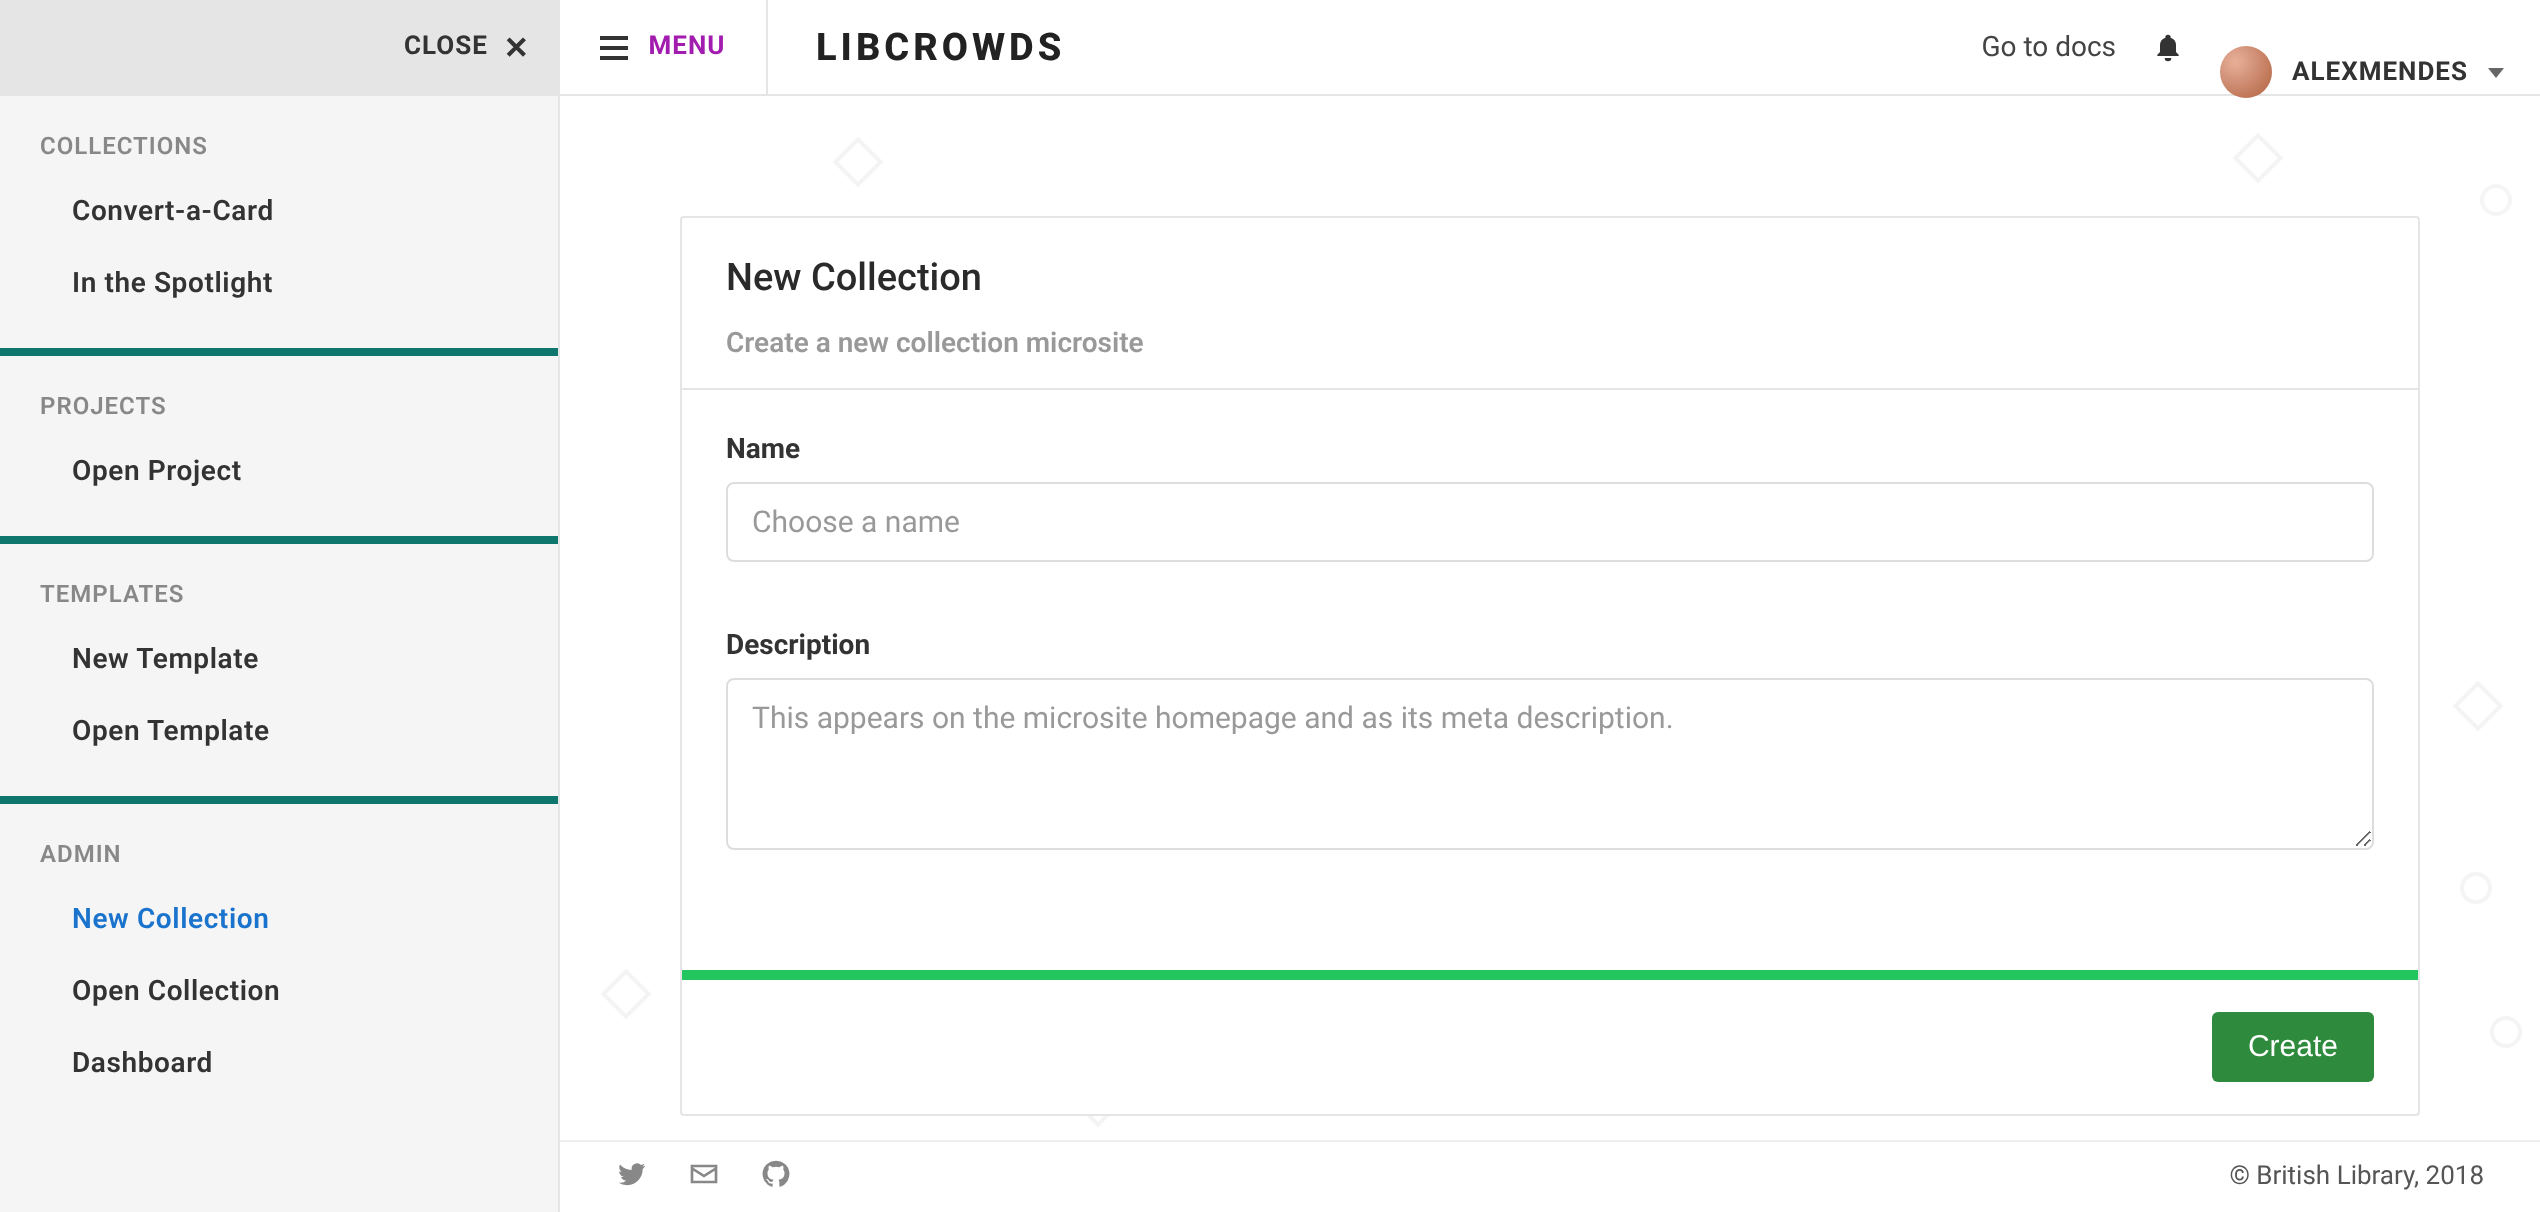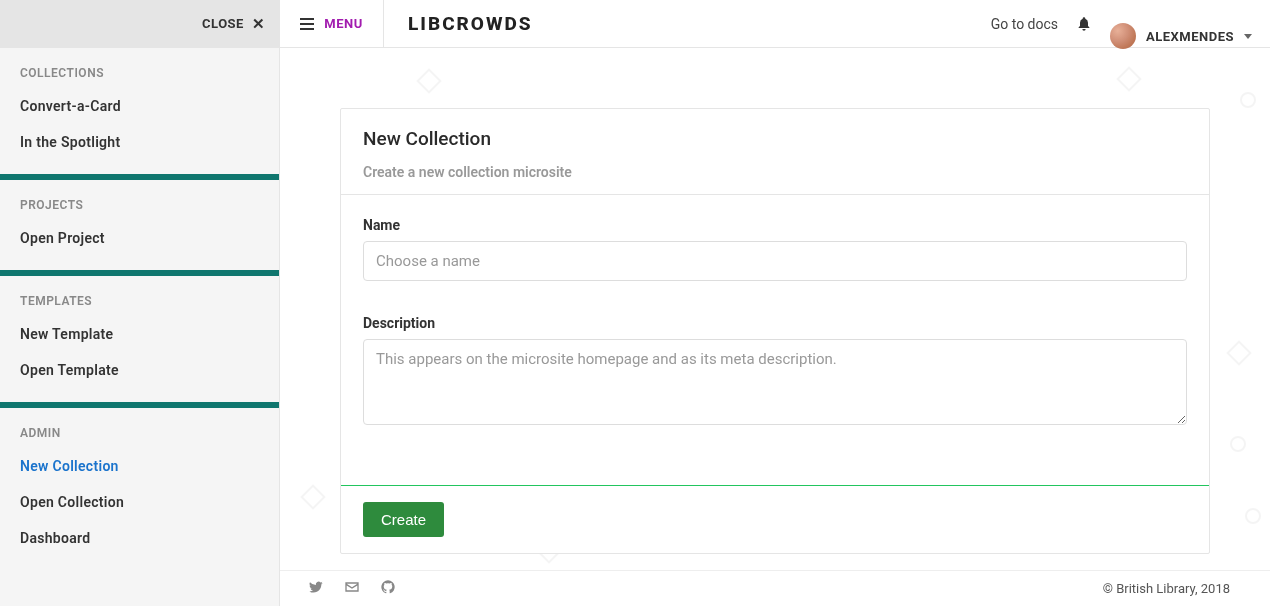--- a/index.html
+++ b/index.html
@@ -74,29 +74,29 @@
     .sidebar {
       position: absolute;
       top: 48px; left: 0; bottom: 0;
       width: 280px;
       background: #f5f5f5;
       border-right: 1px solid #e5e5e5;
       overflow-y: auto;
     }
     .sidebar::-webkit-scrollbar { width: 8px; }
     .sidebar::-webkit-scrollbar-thumb { background: #c8c8c8; border-radius: 0; }
-    .sidebar-section { border-bottom: 6px solid #0f766e; padding: 18px 0 14px; }
+    .sidebar-section { border-bottom: 4px solid #0f766e; padding: 18px 0 14px; }
     .sidebar-section:last-child { border-bottom: none; }
     .section-header {
       font-size: 12px; font-weight: 600; color: #888; letter-spacing: 0.5px;
       padding: 0 20px 8px;
     }
     .section-item {
       font-size: 14px; font-weight: 600; color: #333;
-      padding: 10px 20px; cursor: pointer; letter-spacing: 0.3px;
+      padding: 10px 36px; cursor: pointer; letter-spacing: 0.3px;
     }
     .section-item.active { color: #1a73cc; }
 
     .main {
       position: absolute;
       top: 48px; left: 280px; right: 0; bottom: 36px;
       overflow: auto;
       background: #fff;
     }
     .main-bg {
@@ -121,31 +121,31 @@
     .card-body { padding: 22px; }
     .form-group { margin-bottom: 34px; }
     .form-label { display: block; font-size: 14px; font-weight: 700; color: #333; margin-bottom: 8px; }
     .form-input, .form-textarea {
       width: 100%; border: 1px solid #ddd; border-radius: 4px;
       padding: 10px 12px; font-size: 15px; color: #333; background: #fff;
       font-family: inherit;
     }
     .form-input::placeholder, .form-textarea::placeholder { color: #999; }
     .form-textarea { height: 86px; resize: both; }
-    .card-footer { padding: 16px 22px; border-top: 1px solid #22c55e; display: flex; justify-content: flex-start; }
+    .card-footer { padding: 16px 22px; border-top: 5px solid #22c55e; display: flex; justify-content: flex-end; }
     .btn-create {
       background: #2e8b3d; color: #fff; border: none;
       padding: 9px 18px; font-size: 15px; border-radius: 3px; cursor: pointer;
     }
 
     .footer {
       position: absolute;
       bottom: 0; left: 280px; right: 0;
       height: 36px; background: #fff; border-top: 1px solid #eee;
-      display: flex; align-items: center; padding: 0 40px 0 28px;
+      display: flex; align-items: center; padding: 0 28px 0 28px;
       font-size: 13px; color: #555;
     }
     .footer-icons { display: flex; gap: 20px; align-items: center; }
     .footer-icons svg { width: 16px; height: 16px; fill: #888; }
     .footer-right { margin-left: auto; }
   </style>
 </head>
 <body>
 
 <div class="topbar">

